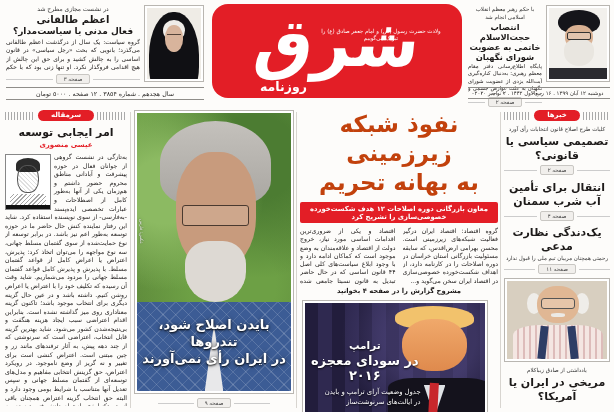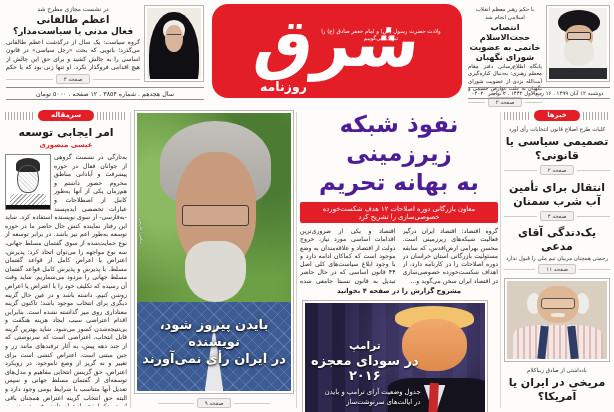--- a/index.html
+++ b/index.html
@@ -64,22 +64,22 @@
       radial-gradient(circle at 62% 62%,#6da045 0 22%,transparent 55%),
       linear-gradient(#6a9c44,#577f36);}
   .mo-overlay{position:absolute;left:0;right:0;bottom:24px;text-align:center;color:#fff;}
   .mo-h{font-size:13px;font-weight:bold;line-height:17px;
         text-shadow:0 1px 2px rgba(0,0,0,.9),0 0 5px rgba(0,0,0,.6);}
   .mo-sub{font-size:8px;margin-top:7px;text-shadow:0 1px 2px rgba(0,0,0,.9),0 0 4px rgba(0,0,0,.7);}
   .mo-credit{position:absolute;top:38%;left:2px;writing-mode:vertical-rl;font-size:4.5px;color:#e8e8e8;
              text-shadow:0 0 2px rgba(0,0,0,.6);}
   
   .ms{left:300px;top:110px;width:198px;}
-  .ms-h{font-size:23px;font-weight:bold;text-align:center;line-height:29px;color:#4c1d95;}
-  .ms-banner{margin-top:5px;background:#e31e26;color:#fff;font-size:6.8px;font-weight:normal;
+  .ms-h{font-size:23px;font-weight:bold;text-align:center;line-height:29px;color:#c2410c;}
+  .ms-banner{margin-top:5px;background:#e31e26;color:#fff;font-size:6.8px;font-weight:bold;
              text-align:center;padding:2.5px 1px;border-radius:2px;line-height:8px;}
   .ms-cols{display:flex;gap:7px;margin-top:4px;height:58px;overflow:hidden;}
   .ms-col{flex:1;font-size:6.2px;line-height:8.3px;}
   .ms-close{font-size:6.8px;font-weight:bold;text-align:center;margin-top:2px;}
   .ms-photoframe{margin:5px 10px 0 2px;height:120px;position:relative;}
   .ph-trump{position:relative;width:100%;height:100%;overflow:hidden;
     background:
       radial-gradient(circle at 70% 30%,rgba(90,80,140,.45) 0 30%,transparent 60%),
       repeating-linear-gradient(90deg,#221d3c 0 13px,#2f2950 13px 27px);}
   .tp-overlay{position:absolute;top:36px;left:4px;width:62%;text-align:center;color:#fff;}
@@ -179,21 +179,21 @@
   <section class="abs mo">
     <div class="mo-photoframe frame">
       <div class="ph-motahari">
         <div class="shape" style="left:15%;right:13%;top:3%;height:30%;background:linear-gradient(#c4c1bc,#a9a6a1);border-radius:50% 50% 30% 30%;"></div>
         <div class="shape" style="left:25%;right:23%;top:14%;height:42%;background:#c89b7d;border-radius:44%;"></div>
         <div class="shape" style="left:29%;right:27%;top:33%;height:7%;border:1px solid #4a3a30;border-radius:3px;background:rgba(255,255,255,.12);"></div>
         <div class="shape" style="left:31%;right:29%;top:46%;height:22%;background:#ddd9d3;border-radius:38% 38% 50% 50%;"></div>
         <div class="shape" style="left:0;right:0;bottom:0;height:32%;background:repeating-linear-gradient(45deg,rgba(255,255,255,.16) 0 1px,transparent 1px 9px),repeating-linear-gradient(-45deg,rgba(255,255,255,.12) 0 1px,transparent 1px 9px),#3c5c95;"></div>
         <div class="shape" style="left:44%;right:44%;bottom:0;height:24%;background:#e8e8ea;clip-path:polygon(0 100%,50% 0,100% 100%);"></div>
         <div class="mo-overlay">
-          <div class="mo-h">بایدن پیروز شود، نویسنده</div>
+          <div class="mo-h">بایدن اصلاح شود، تندروها</div>
           <div class="mo-h">در ایران رأی نمی‌آورند</div>
         </div>
         <div class="mo-credit">عکس: فارس</div>
       </div>
     </div>
     <div class="plabel" style="width:70%;margin:4px auto 0;">
       <span class="pl-line"></span>
       <span class="pl-pill">صفحه ۹</span>
       <span class="pl-line"></span>
     </div>
@@ -246,21 +246,21 @@
     <div>
       <div class="nw-title" style="margin-top:6px">انتقال برای تأمین آب شرب سمنان</div>
       <div class="plabel">
         <span class="pl-line"></span>
         <span class="pl-pill">صفحه ۴</span>
         <span class="pl-line"></span>
       </div>
     </div>
 
     <div>
-      <div class="nw-title" style="margin-top:5px">یک‌دندگی آقای مدعی</div>
+      <div class="nw-title" style="margin-top:5px">یک‌دندگی نظارت مدعی</div>
       <div class="nw-sub">رحمتی همچنان مربیان تیم ملی را قبول ندارد</div>
       <div class="plabel">
         <span class="pl-line"></span>
         <span class="pl-pill">صفحه ۱۱</span>
         <span class="pl-line"></span>
       </div>
     </div>
 
     <div class="nw-photoframe frame">
       <div class="ph-ziba">

